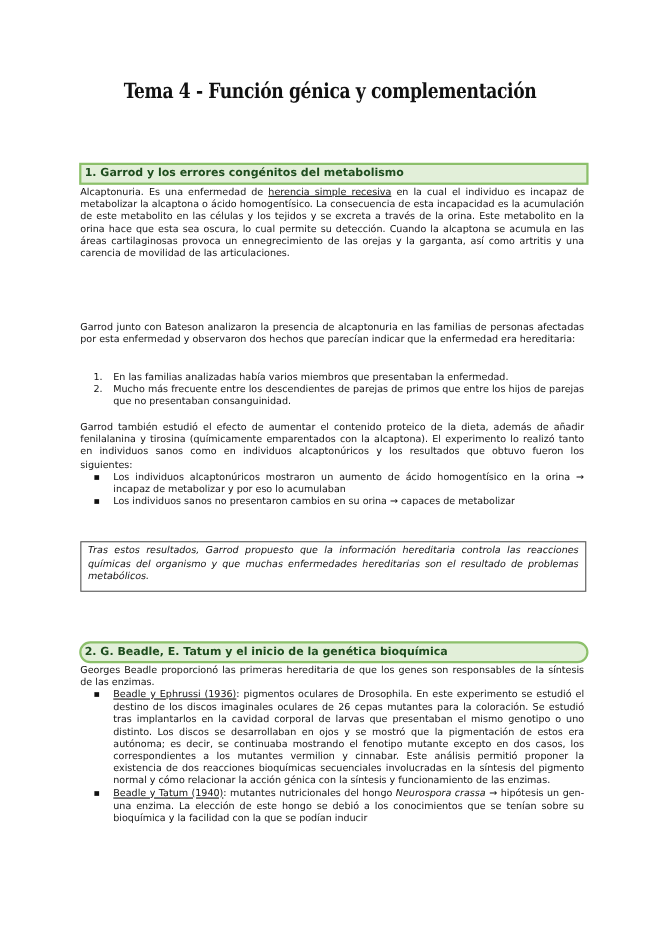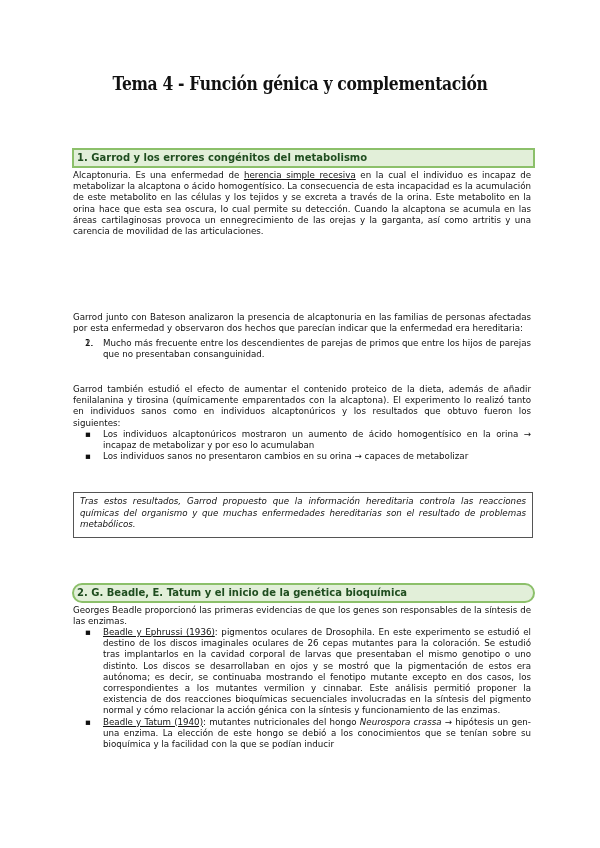--- a/index.html
+++ b/index.html
@@ -36,25 +36,26 @@
 <div class="page">
 
   <div class="title">Tema 4 - Función génica y complementación</div>
 
   <div class="section-header" style="top:148px;">1. Garrod y los errores congénitos del metabolismo</div>
 
   <div class="text" style="top:170px;">
     <p><span>Alcaptonuria. Es una enfermedad de </span><span class="u">herencia simple recesiva</span><span> en la cual el individuo es incapaz de metabolizar la alcaptona o ácido homogentísico. La consecuencia de esta incapacidad es la acumulación de este metabolito en las células y los tejidos y se excreta a través de la orina. Este metabolito en la orina hace que esta sea oscura, lo cual permite su detección. Cuando la alcaptona se acumula en las áreas cartilaginosas provoca un ennegrecimiento de las orejas y la garganta, así como artritis y una carencia de movilidad de las articulaciones.</span></p>
   </div>
 
-  <div class="text" style="top:312px;">Garrod junto con Bateson analizaron la presencia de alcaptonuria en las familias de personas afectadas por esta enfermedad y observaron dos hechos que parecían indicar que la enfermedad era hereditaria:</div>
+  <div class="text" style="top:293px;">Garrod junto con Bateson analizaron la presencia de alcaptonuria en las familias de personas afectadas por esta enfermedad y observaron dos hechos que parecían indicar que la enfermedad era hereditaria:</div>
 
   <div class="list" style="top:338px; left:73px; width:458px;">
     <div class="li">
       <span class="marker">1.</span>
+      <span>En las familias analizadas había varios miembros que presentaban la enfermedad.</span>
     </div>
     <div class="li">
       <span class="marker">2.</span>
       <span>Mucho más frecuente entre los descendientes de parejas de primos que entre los hijos de parejas que no presentaban consanguinidad.</span>
     </div>
   </div>
 
   <div class="text" style="top:384px;">Garrod también estudió el efecto de aumentar el contenido proteico de la dieta, además de añadir fenilalanina y tirosina (químicamente emparentados con la alcaptona). El experimento lo realizó tanto en individuos sanos como en individuos alcaptonúricos y los resultados que obtuvo fueron los siguientes:</div>
 
   <div class="list" style="top:429px; left:73px; width:458px;">
@@ -65,21 +66,21 @@
     <div class="li">
       <span class="marker">▪</span>
       <span>Los individuos sanos no presentaron cambios en su orina → capaces de metabolizar</span>
     </div>
   </div>
 
   <div class="box">Tras estos resultados, Garrod propuesto que la información hereditaria controla las reacciones químicas del organismo y que muchas enfermedades hereditarias son el resultado de problemas metabólicos.</div>
 
   <div class="section-header" style="top:583px;border-radius:10px;">2. G. Beadle, E. Tatum y el inicio de la genética bioquímica</div>
 
-  <div class="text" style="top:605px;">Georges Beadle proporcionó las primeras evidencias de que los genes son responsables de la síntesis de las enzimas.</div>
+  <div class="text" style="top:605px;">Georges Beadle proporcionó las primeras hereditaria de que los genes son responsables de la síntesis de las enzimas.</div>
 
   <div class="list" style="top:627px; left:73px; width:458px;">
     <div class="li">
       <span class="marker">▪</span>
       <span class="u">Beadle y Ephrussi (1936)</span><span>: pigmentos oculares de Drosophila. En este experimento se estudió el destino de los discos imaginales oculares de 26 cepas mutantes para la coloración. Se estudió tras implantarlos en la cavidad corporal de larvas que presentaban el mismo genotipo o uno distinto. Los discos se desarrollaban en ojos y se mostró que la pigmentación de estos era autónoma; es decir, se continuaba mostrando el fenotipo mutante excepto en dos casos, los correspondientes a los mutantes vermilion y cinnabar. Este análisis permitió proponer la existencia de dos reacciones bioquímicas secuenciales involucradas en la síntesis del pigmento normal y cómo relacionar la acción génica con la síntesis y funcionamiento de las enzimas.</span>
     </div>
     <div class="li">
       <span class="marker">▪</span>
       <span class="u">Beadle y Tatum (1940)</span><span>: mutantes nutricionales del hongo </span><span class="i">Neurospora crassa</span><span> → hipótesis un gen-una enzima. La elección de este hongo se debió a los conocimientos que se tenían sobre su bioquímica y la facilidad con la que se podían inducir</span>
     </div>

